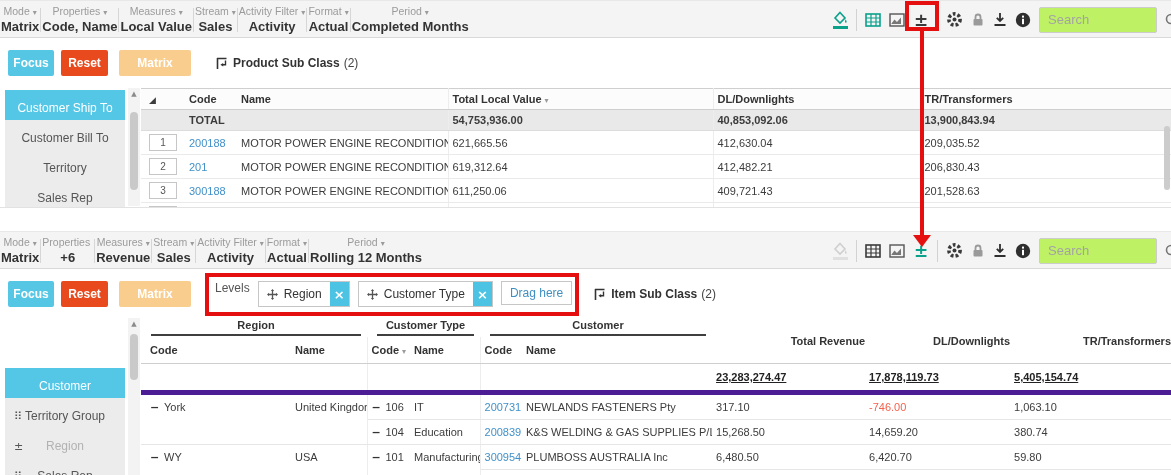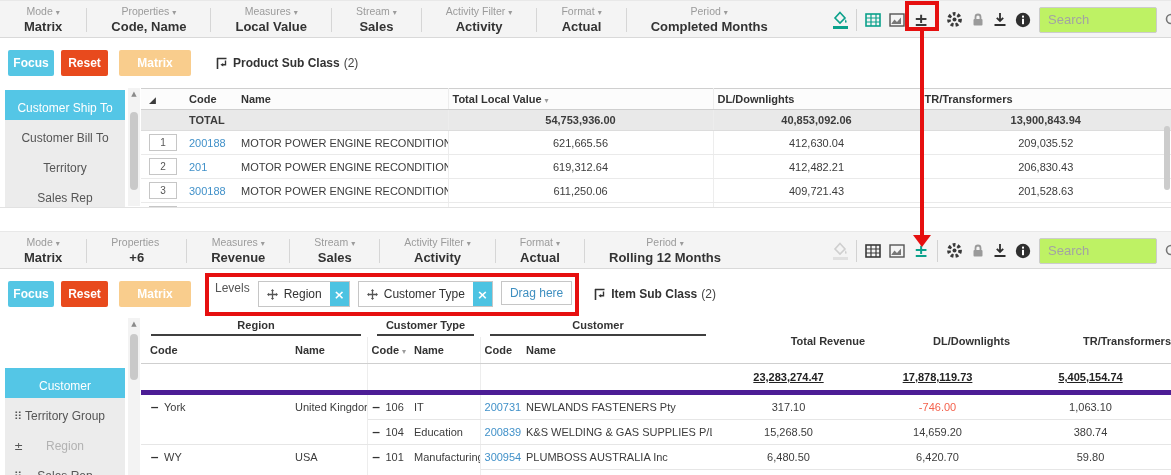--- a/index.html
+++ b/index.html
@@ -7,21 +7,21 @@
           font-family:"Liberation Sans",sans-serif;color:#333;}
   .panel{position:absolute;left:0;width:1171px;background:#fff;overflow:hidden;}
   #panel-top{top:0;height:207px;border-bottom:1px solid #e2e2e2;}
   #panel-bottom{top:231px;height:244px;}
 
   
   .toolbar{position:absolute;top:0;left:0;right:0;height:38px;background:#f4f4f4;
            border-bottom:1px solid #d9d9d9;border-top:1px solid #e8e8e8;box-sizing:border-box;}
   .menus{position:absolute;left:0;top:0;height:37px;display:flex;align-items:center;}
   .menu{display:flex;flex-direction:column;justify-content:center;align-items:center;
-        padding:0 24px;height:100%;cursor:pointer;}
+        padding:0 1px;height:100%;cursor:pointer;}
   .mlabel{font-size:10.5px;color:#9b9b9b;line-height:13px;white-space:nowrap;}
   .mvalue{font-size:13px;font-weight:bold;color:#333;line-height:16px;white-space:nowrap;}
   .caret{font-family:"DejaVu Sans",sans-serif;font-size:8px;color:#9b9b9b;margin-left:3px;}
   .vdiv{width:1px;height:24px;background:#d6d6d6;}
   .tools{position:absolute;right:0;top:0;height:37px;display:flex;align-items:center;gap:8px;}
   .icon{display:inline-flex;flex-direction:column;align-items:center;justify-content:center;
         height:22px;cursor:pointer;}
   .vdiv2{width:1px;height:22px;background:#d2d2d2;}
   .pm{font-family:"DejaVu Sans",sans-serif;font-size:17px;font-weight:bold;line-height:18px;width:16px;text-align:center;}
   .pm-dark{color:#3a3a3a;} .pm-teal{color:#0aa18b;}
@@ -70,21 +70,21 @@
   .vscroll{position:absolute;left:128px;width:12px;background:#f3f3f3;}
   .vs-up{height:12px;display:flex;align-items:center;justify-content:center;font-size:7px;color:#8a8a8a;
          font-family:"DejaVu Sans",sans-serif;cursor:pointer;}
   .vs-thumb{position:absolute;left:2px;width:8px;background:#c9c9c9;border-radius:4px;cursor:grab;}
   .r-thumb{position:absolute;left:1164px;top:126px;width:6px;height:64px;background:#ccc;border-radius:3px;cursor:grab;}
 
   
   table.grid{position:absolute;left:141px;border-collapse:collapse;table-layout:fixed;width:1030px;
              font-size:11px;color:#3c3c3c;}
   .grid th,.grid td{padding:0 4px;white-space:nowrap;overflow:hidden;}
-  .num{text-align:center;}
+  .num{text-align:left;}
   
   #top-grid{top:88px;}
   #top-grid thead th{height:20px;font-weight:bold;color:#333;text-align:left;background:#fcfcfc;
                      border-top:1px solid #cfcfcf;border-bottom:1px solid #cfcfcf;}
   #top-grid tr.total-row td{height:20px;background:#e9e9e9;font-weight:bold;border-bottom:1px solid #dcdcdc;}
   #top-grid tr.data-row td{height:23px;border-bottom:1px solid #eaeaea;}
   .c-sep{border-right:1px solid #ededed;}
   .rownum{display:inline-block;width:26px;height:15px;line-height:15px;border:1px solid #c6c6c6;
           background:#fff;text-align:center;font-size:10px;color:#555;margin-left:4px;cursor:pointer;}
   a.code{color:#4191c9;text-decoration:none;cursor:pointer;}

